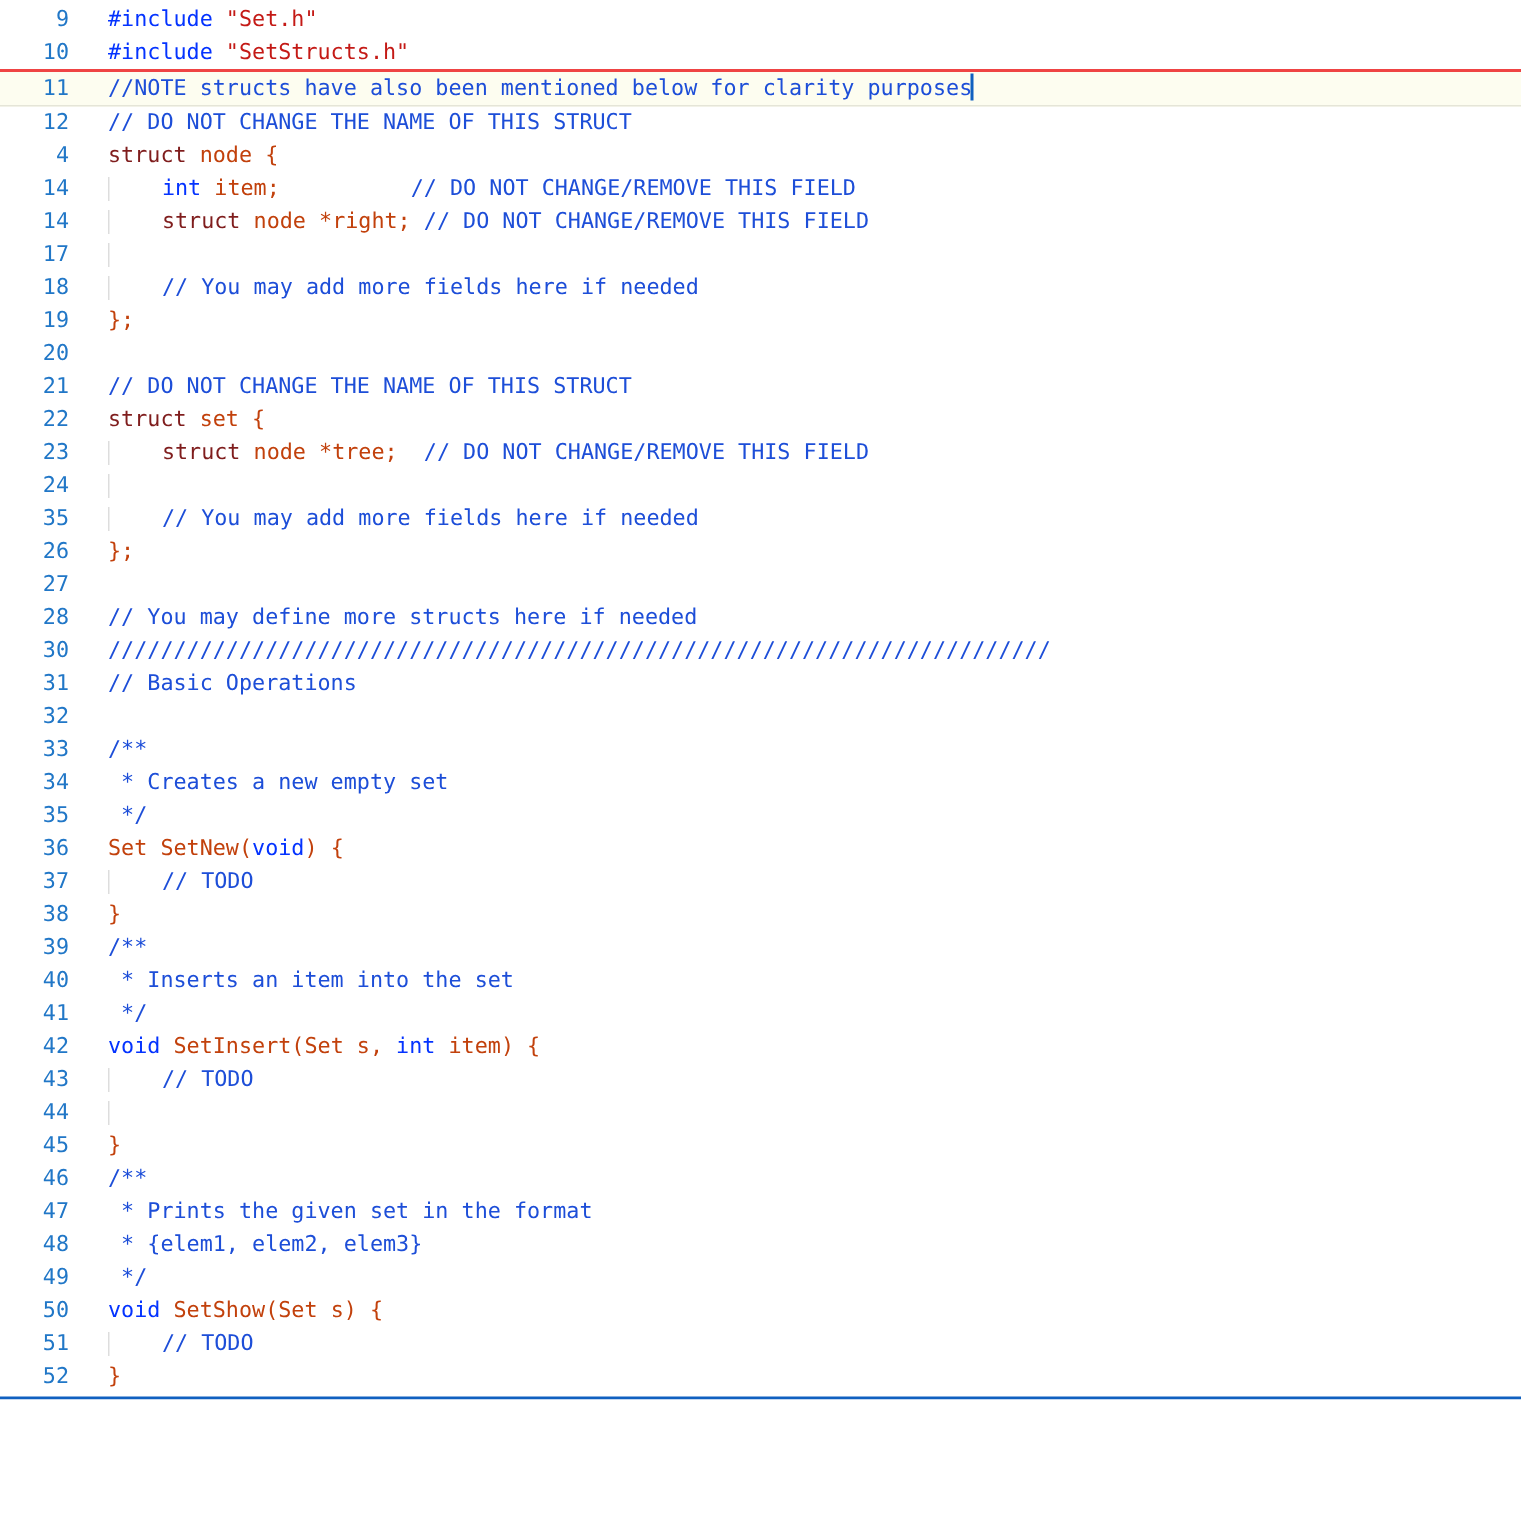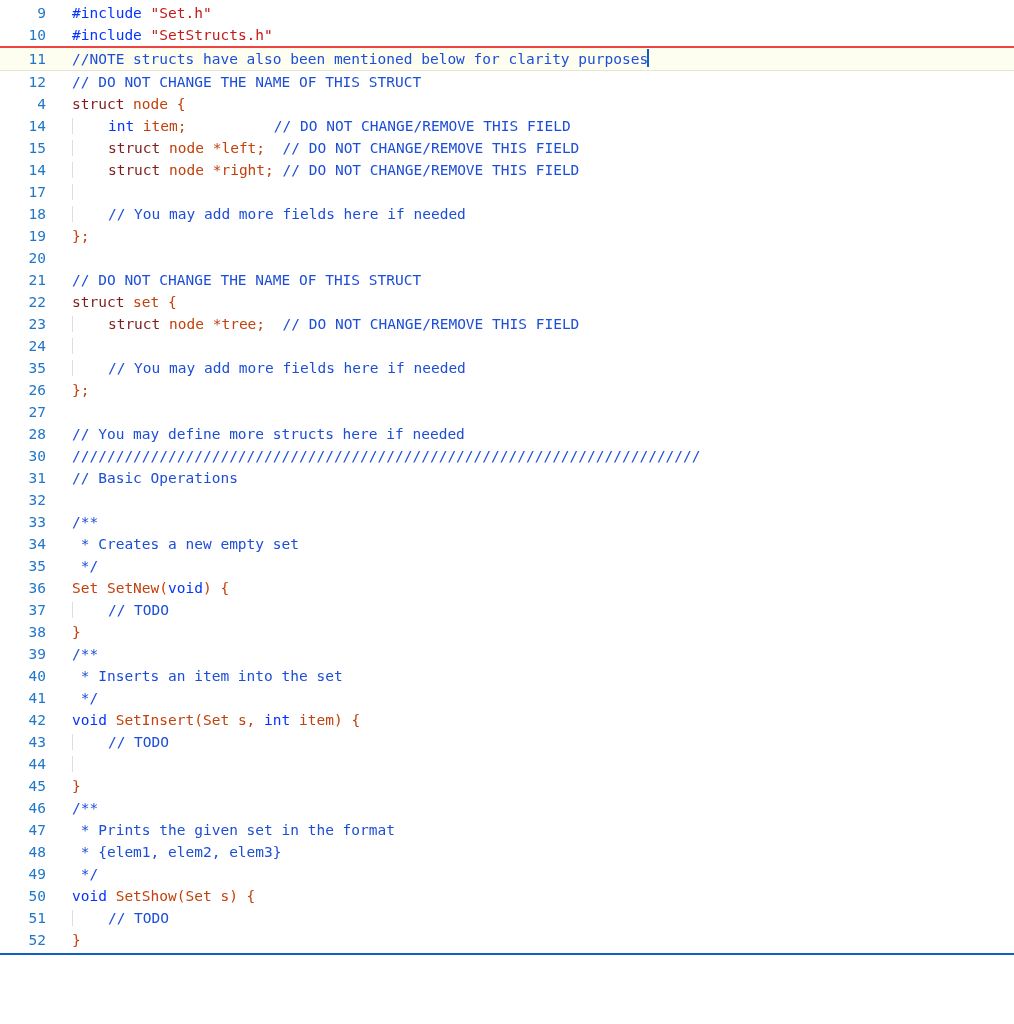--- a/index.html
+++ b/index.html
@@ -65,21 +65,20 @@
 </head>
 <body>
 
 <div class="editor" id="editor-root">
     <div class="line"><div class="gutter">9</div><div class="code"><span class="pp">#include </span><span class="str">"Set.h"</span></div></div>
     <div class="line"><div class="gutter">10</div><div class="code"><span class="pp">#include </span><span class="str">"SetStructs.h"</span></div></div>
     <div class="line hl"><div class="gutter">11</div><div class="code"><span class="cm">//NOTE structs have also been mentioned below for clarity purposes</span><span class="cursor"></span></div></div>
     <div class="line"><div class="gutter">12</div><div class="code"><span class="cm">// DO NOT CHANGE THE NAME OF THIS STRUCT</span></div></div>
     <div class="line"><div class="gutter">4</div><div class="code"><span class="kw">struct</span><span class="blk"> node {</span></div></div>
     <div class="line"><div class="gutter">14</div><div class="code"><span class="guide">    </span><span class="ty">int</span><span class="blk"> item;          </span><span class="cm">// DO NOT CHANGE/REMOVE THIS FIELD</span></div></div>
-    <div class="line"><div class="gutter">15</div><div class="code"><span class="guide">    </span><span class="kw">struct</span><span class="blk"> node *left;  </span><span class="cm">// DO NOT CHANGE/REMOVE THIS FIELD</span></div></div>
     <div class="line"><div class="gutter">14</div><div class="code"><span class="guide">    </span><span class="kw">struct</span><span class="blk"> node *right; </span><span class="cm">// DO NOT CHANGE/REMOVE THIS FIELD</span></div></div>
     <div class="line"><div class="gutter">17</div><div class="code"><span class="guide">    </span></div></div>
     <div class="line"><div class="gutter">18</div><div class="code"><span class="guide">    </span><span class="cm">// You may add more fields here if needed</span></div></div>
     <div class="line"><div class="gutter">19</div><div class="code"><span class="blk">};</span></div></div>
     <div class="line"><div class="gutter">20</div><div class="code"></div></div>
     <div class="line"><div class="gutter">21</div><div class="code"><span class="cm">// DO NOT CHANGE THE NAME OF THIS STRUCT</span></div></div>
     <div class="line"><div class="gutter">22</div><div class="code"><span class="kw">struct</span><span class="blk"> set {</span></div></div>
     <div class="line"><div class="gutter">23</div><div class="code"><span class="guide">    </span><span class="kw">struct</span><span class="blk"> node *tree;  </span><span class="cm">// DO NOT CHANGE/REMOVE THIS FIELD</span></div></div>
     <div class="line"><div class="gutter">24</div><div class="code"><span class="guide">    </span></div></div>
     <div class="line"><div class="gutter">35</div><div class="code"><span class="guide">    </span><span class="cm">// You may add more fields here if needed</span></div></div>

